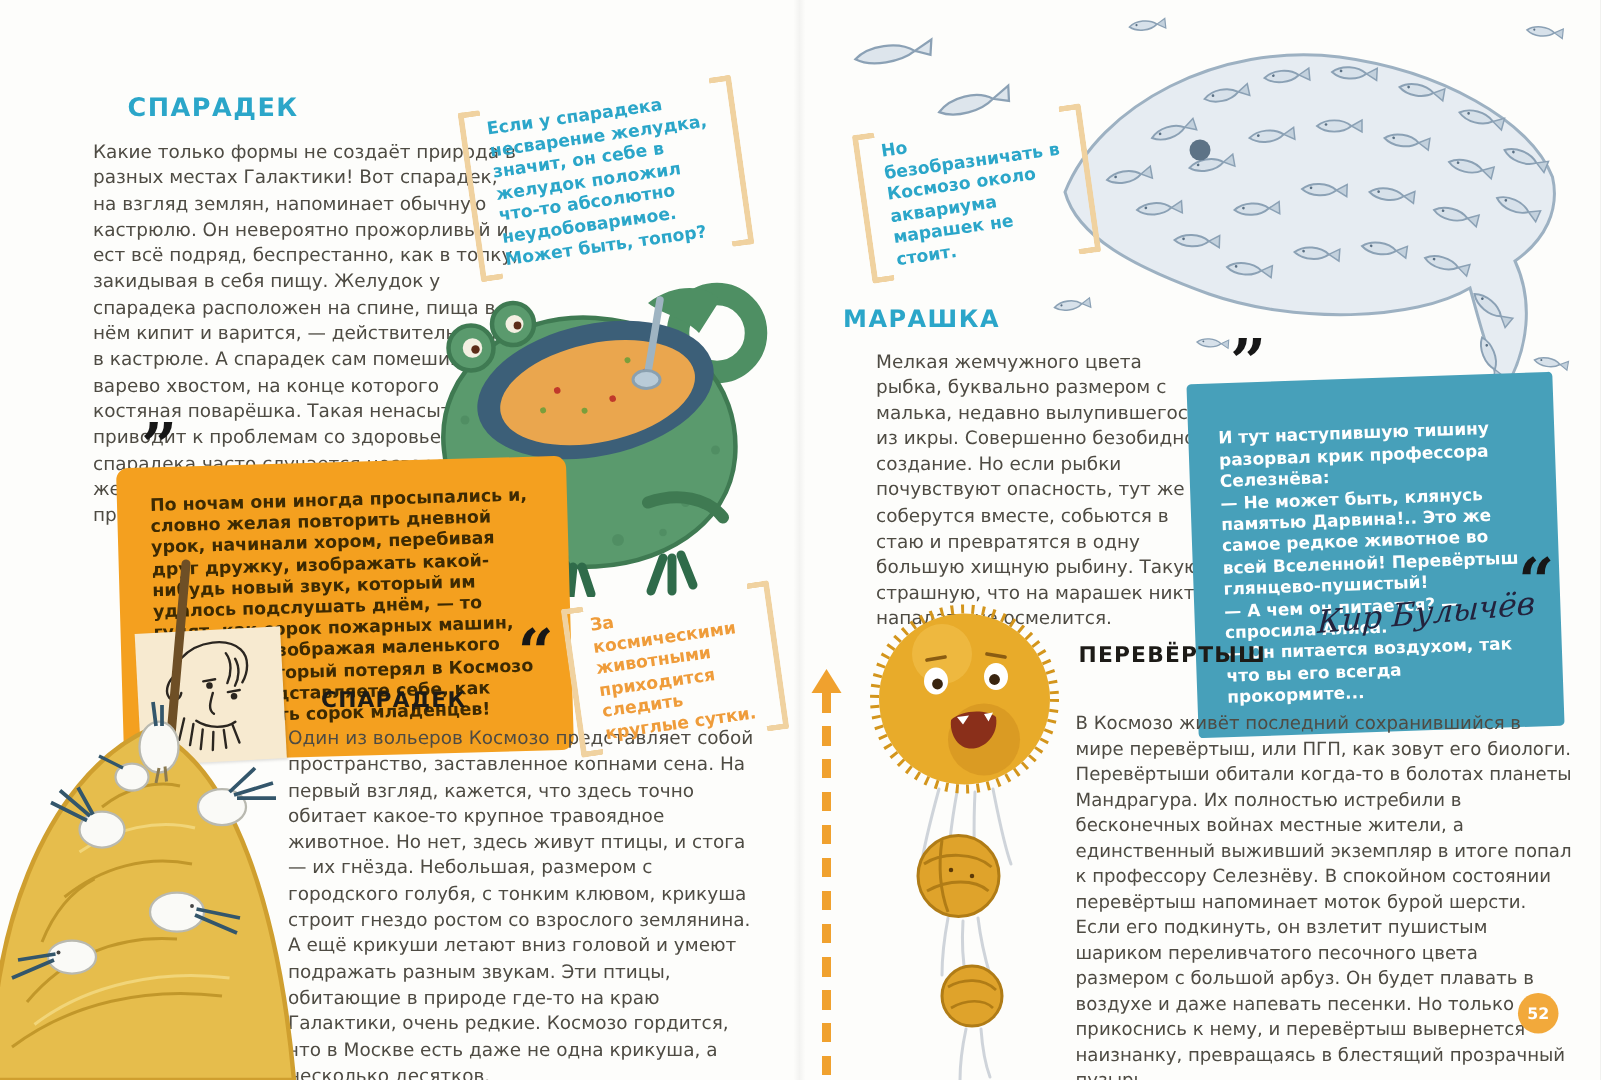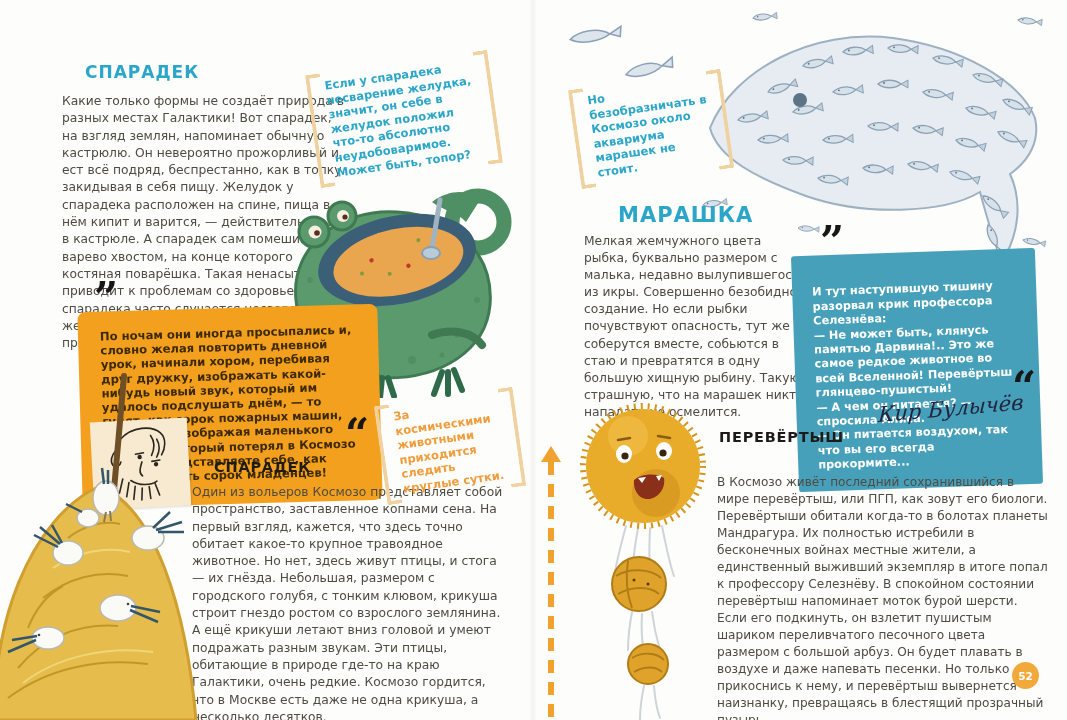--- a/index.html
+++ b/index.html
@@ -240,21 +240,21 @@
     <use href="#mf" transform="translate(335,240) rotate(10) scale(0.75)"></use>
     <use href="#mf" transform="translate(110,228) rotate(4) scale(0.7)"></use>
   </svg>
 
   <div class="margin-note" style="left:592px;top:85px;width:118px;transform:rotate(-8deg);">
     <span class="brk l"></span>
     <span class="brk r"></span>
     <span>Но безобразничать в Космозо около аквариума марашек не стоит.</span>
   </div>
 
-  <div class="heading-cyan" style="left:618px;top:203px;font-size:21px;">МАРАШКА</div>
+  <div class="heading-cyan" style="left:562px;top:203px;font-size:16px;">МАРАШКА</div>
 
   <div class="body-text" style="left:584px;top:233px;width:222px;line-height:17.1px;">Мелкая жемчужного цвета рыбка, буквально размером с малька, недавно вылупившегося из икры. Совершенно безобидное создание. Но если рыбки почувствуют опасность, тут же соберутся вместе, собьются в стаю и превратятся в одну большую хищную рыбину. Такую страшную, что на марашек никто нападать не осмелится.</div>
 
   <span class="qmark" style="left:820px;top:232px;">”</span>
   <div class="quote-box-teal">
     <span>И тут наступившую тишину разорвал крик профессора Селезнёва:
 — Не может быть, клянусь памятью Дарвина!.. Это же самое редкое животное во всей Вселенной! Перевёртыш глянцево-пушистый!
 — А чем он питается? — спросила Алиса.
 — Он питается воздухом, так что вы его всегда прокормите...</span>
   </div>

